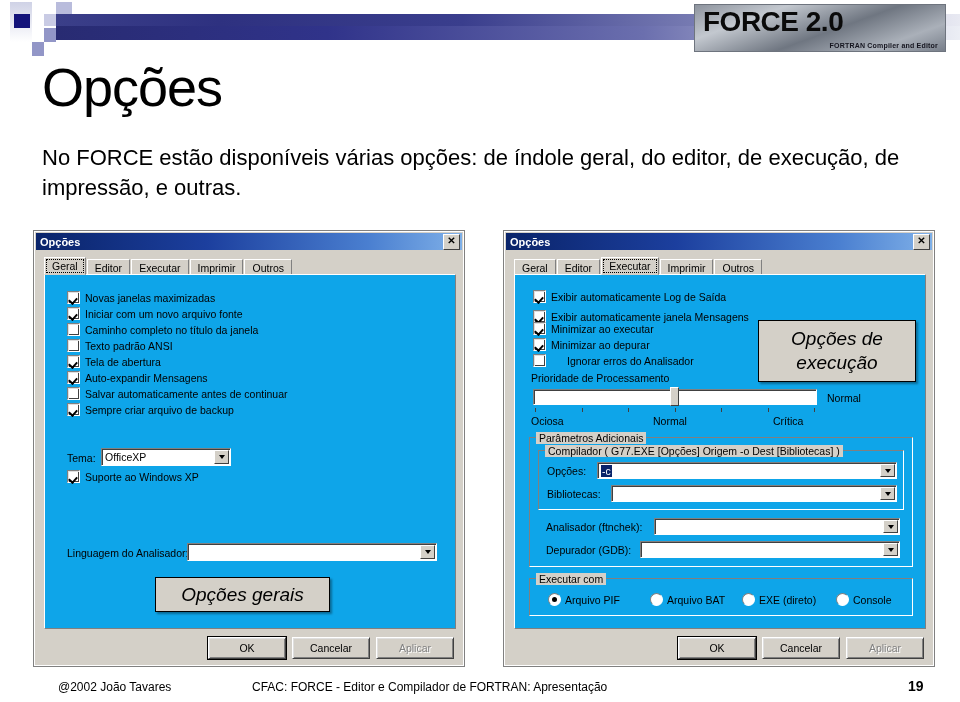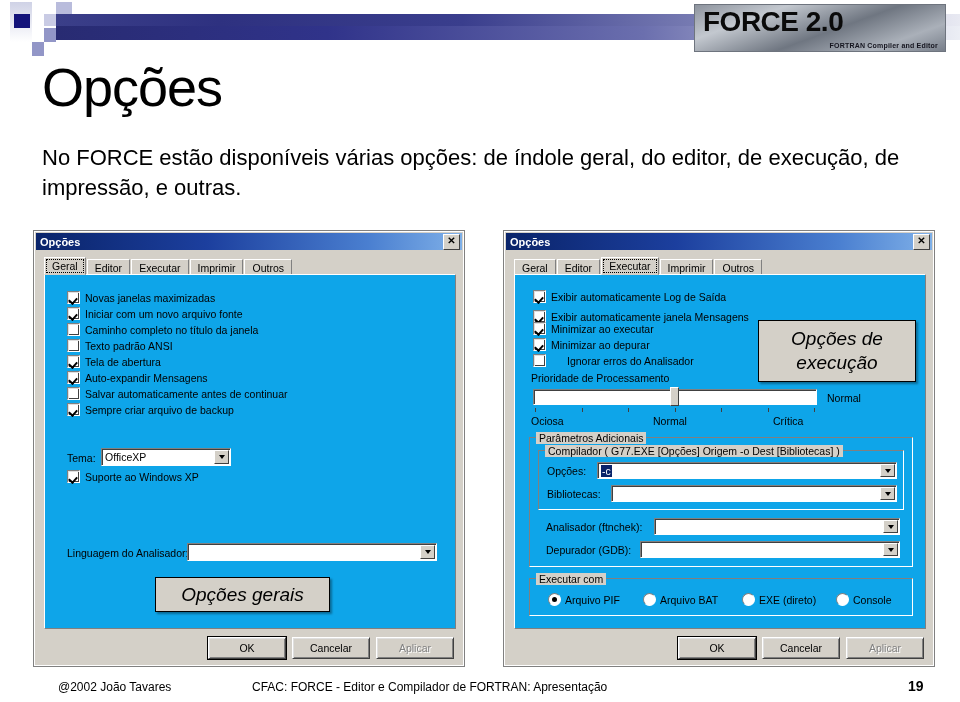--- a/index.html
+++ b/index.html
@@ -345,21 +345,21 @@
         <span class="combo-arrow"></span>
       </div>
     </div>
 
     <div class="group" style="left:14px;top:303px;width:384px;height:38px;">
       <span class="group-title">Executar com</span>
       <div class="radrow" style="left:12px;top:14px;margin-left:6px;">
         <span class="radio on"></span>
         <span>Arquivo PIF</span>
       </div>
-      <div class="radrow" style="left:113px;top:14px;">
+      <div class="radrow" style="left:120px;top:14px;">
         <span class="radio"></span>
         <span>Arquivo BAT</span>
       </div>
       <div class="radrow" style="left:212px;top:14px;">
         <span class="radio"></span>
         <span>EXE (direto)</span>
       </div>
       <div class="radrow" style="left:306px;top:14px;">
         <span class="radio"></span>
         <span>Console</span>

